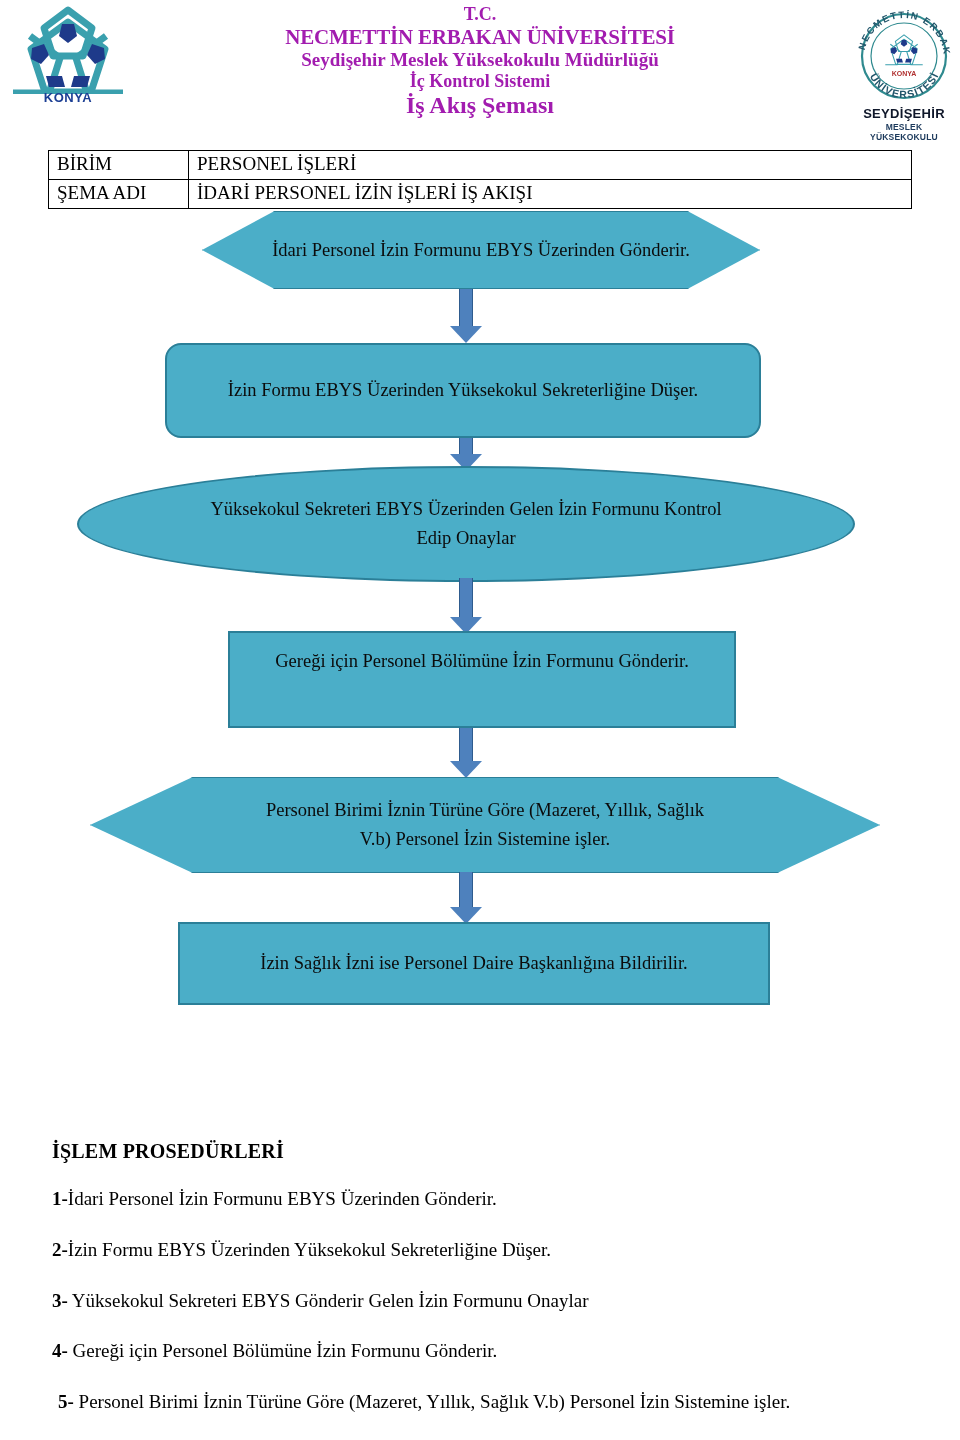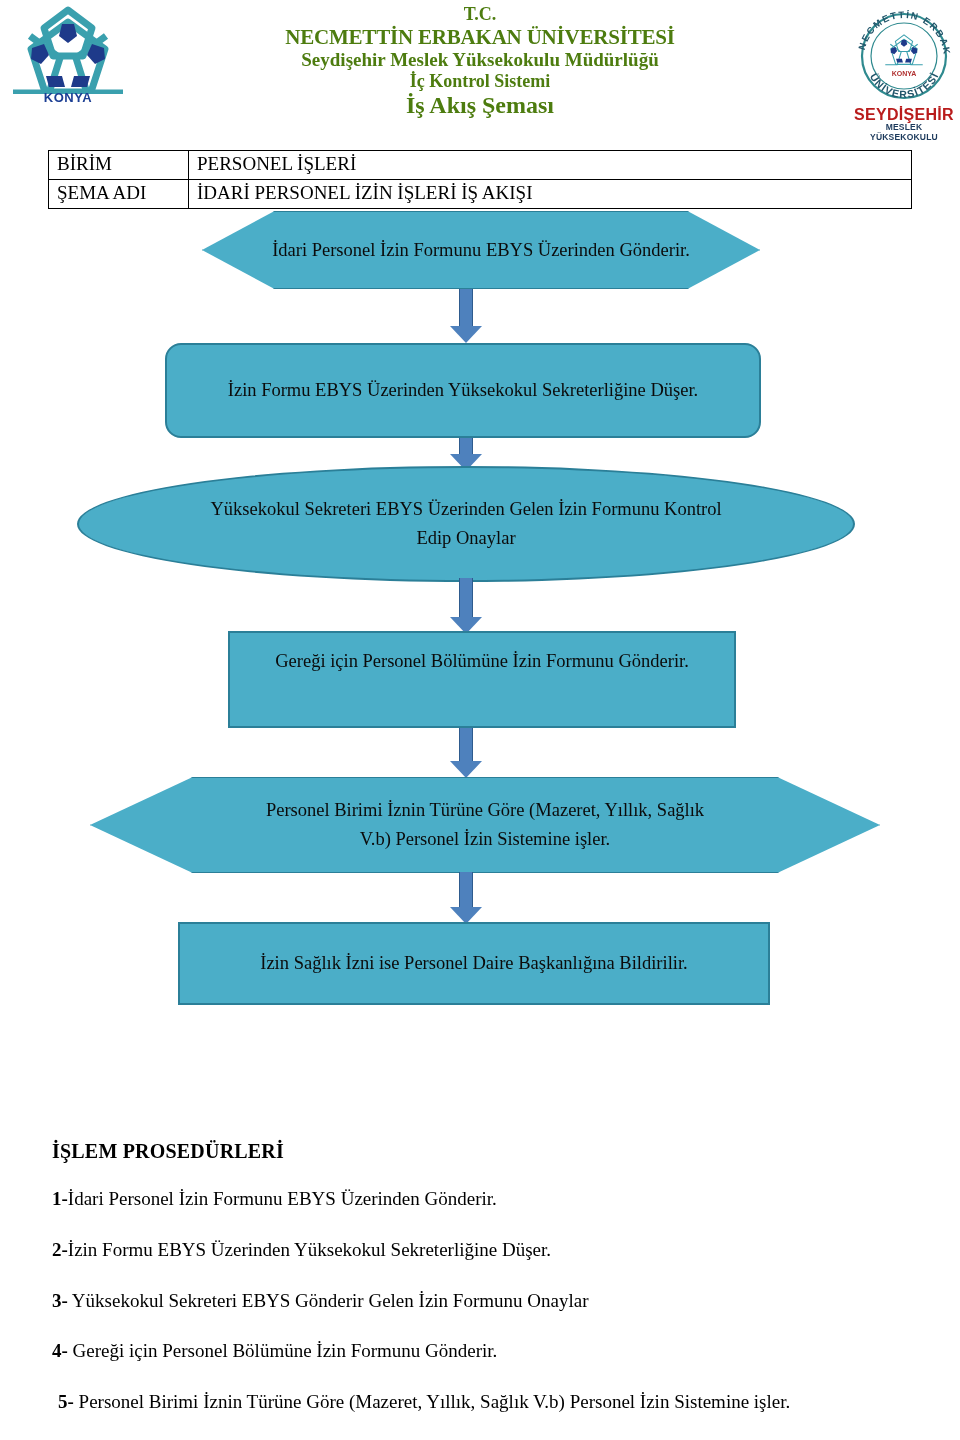--- a/index.html
+++ b/index.html
@@ -27,34 +27,34 @@
     text-align: center;
     font-family: "Liberation Sans", sans-serif;
     font-weight: bold; font-size: 13px; color: #1c3f94;
     letter-spacing: 0.5px;
   }
   #header-titles {
     position: absolute; left: 190px; top: 4px; width: 580px;
     text-align: center;
     line-height: 1.16;
   }
-  .ht { font-weight: bold; color: #4d7c0f; display: block; }
+  .ht { font-weight: bold; color: #a21caf; display: block; }
   .ht-1 { font-size: 18px; }
   .ht-2 { font-size: 21px; letter-spacing: -0.2px; }
   .ht-3 { font-size: 19px; }
   .ht-4 { font-size: 18px; }
   .ht-5 { font-size: 24px; }
 
   #seal-logo {
     position: absolute; left: 852px; top: 6px; width: 104px; height: 136px;
   }
   #seal-logo .seal-sub1 {
     position: absolute; left: 0; top: 100px; width: 104px; text-align: center;
     font-family: "Liberation Sans", sans-serif; font-weight: bold;
-    font-size: 16px; color: #b91c1c; letter-spacing: 0.3px;
+    font-size: 13px; color: #0f172a; letter-spacing: 0.3px;
   }
   #seal-logo .seal-sub2 {
     position: absolute; left: 0; top: 116px; width: 104px; text-align: center;
     font-family: "Liberation Sans", sans-serif; font-weight: bold;
     font-size: 8.5px; color: #1d3a5c; letter-spacing: 0.2px;
   }
 
   
   #info-table {
     position: absolute; left: 48px; top: 150px; width: 864px;

